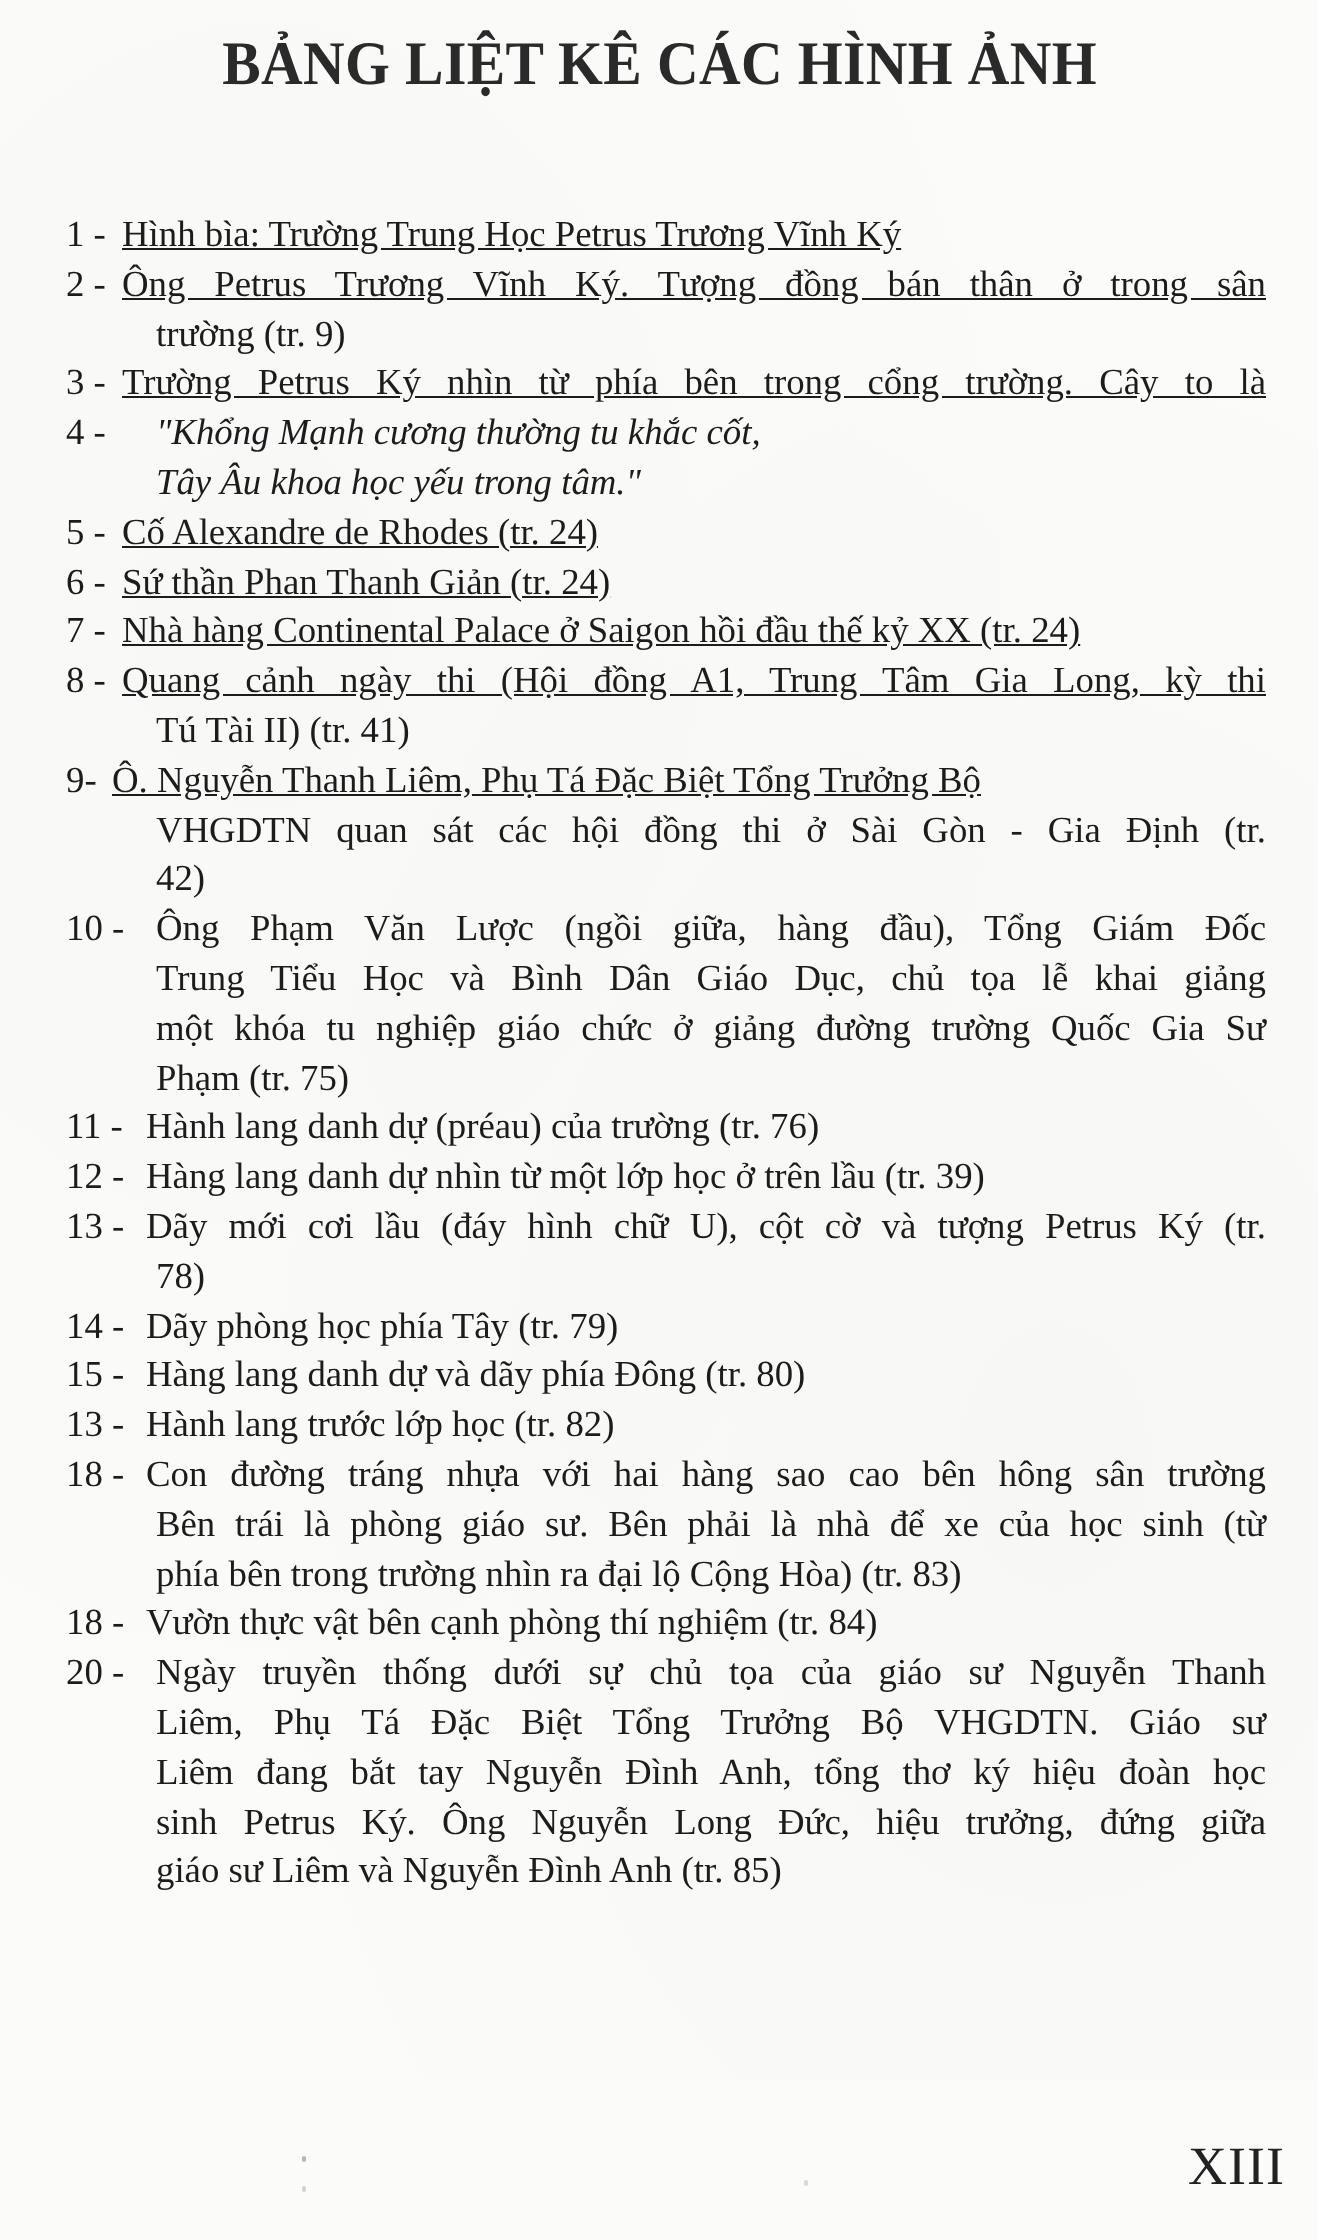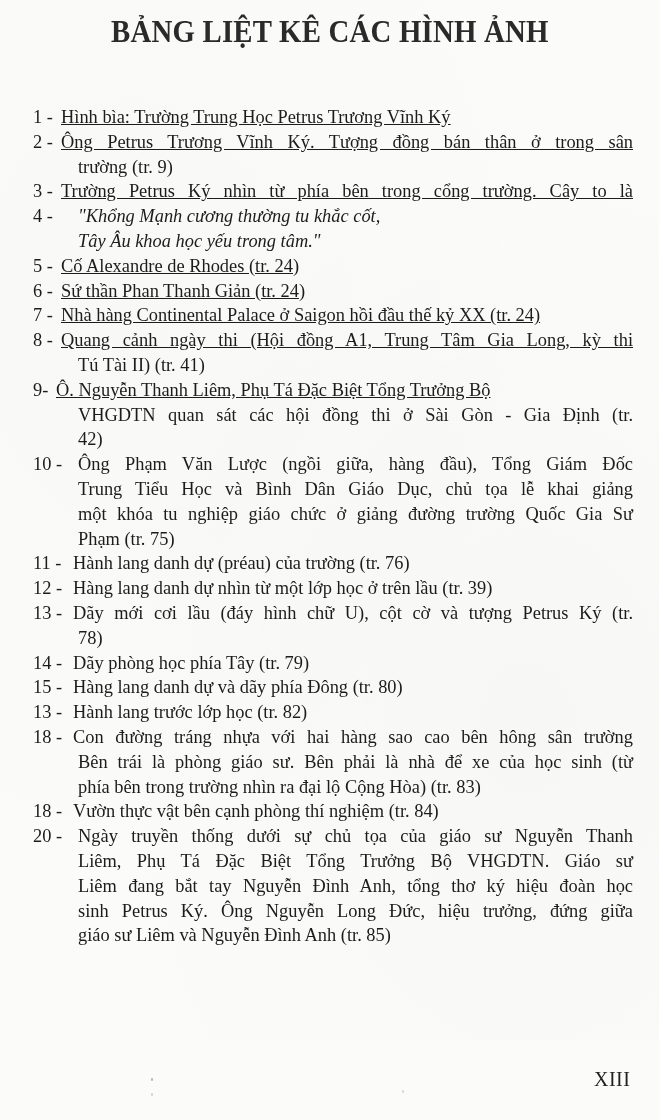--- a/index.html
+++ b/index.html
@@ -72,21 +72,21 @@
       text-align-last: justify;
       white-space: normal;
     }
     .item .line.quote {
       font-style: italic;
     }
     .pagenum {
       position: absolute;
       left: 594px;
       top: 1068px;
-      font-size: 20px;
+      font-size: 27px;
       color: #222;
       letter-spacing: 0.5px;
     }
     .speck {
       position: absolute;
       width: 2px; height: 3px;
       background: #888;
       border-radius: 1px;
       opacity: 0.6;
     }

